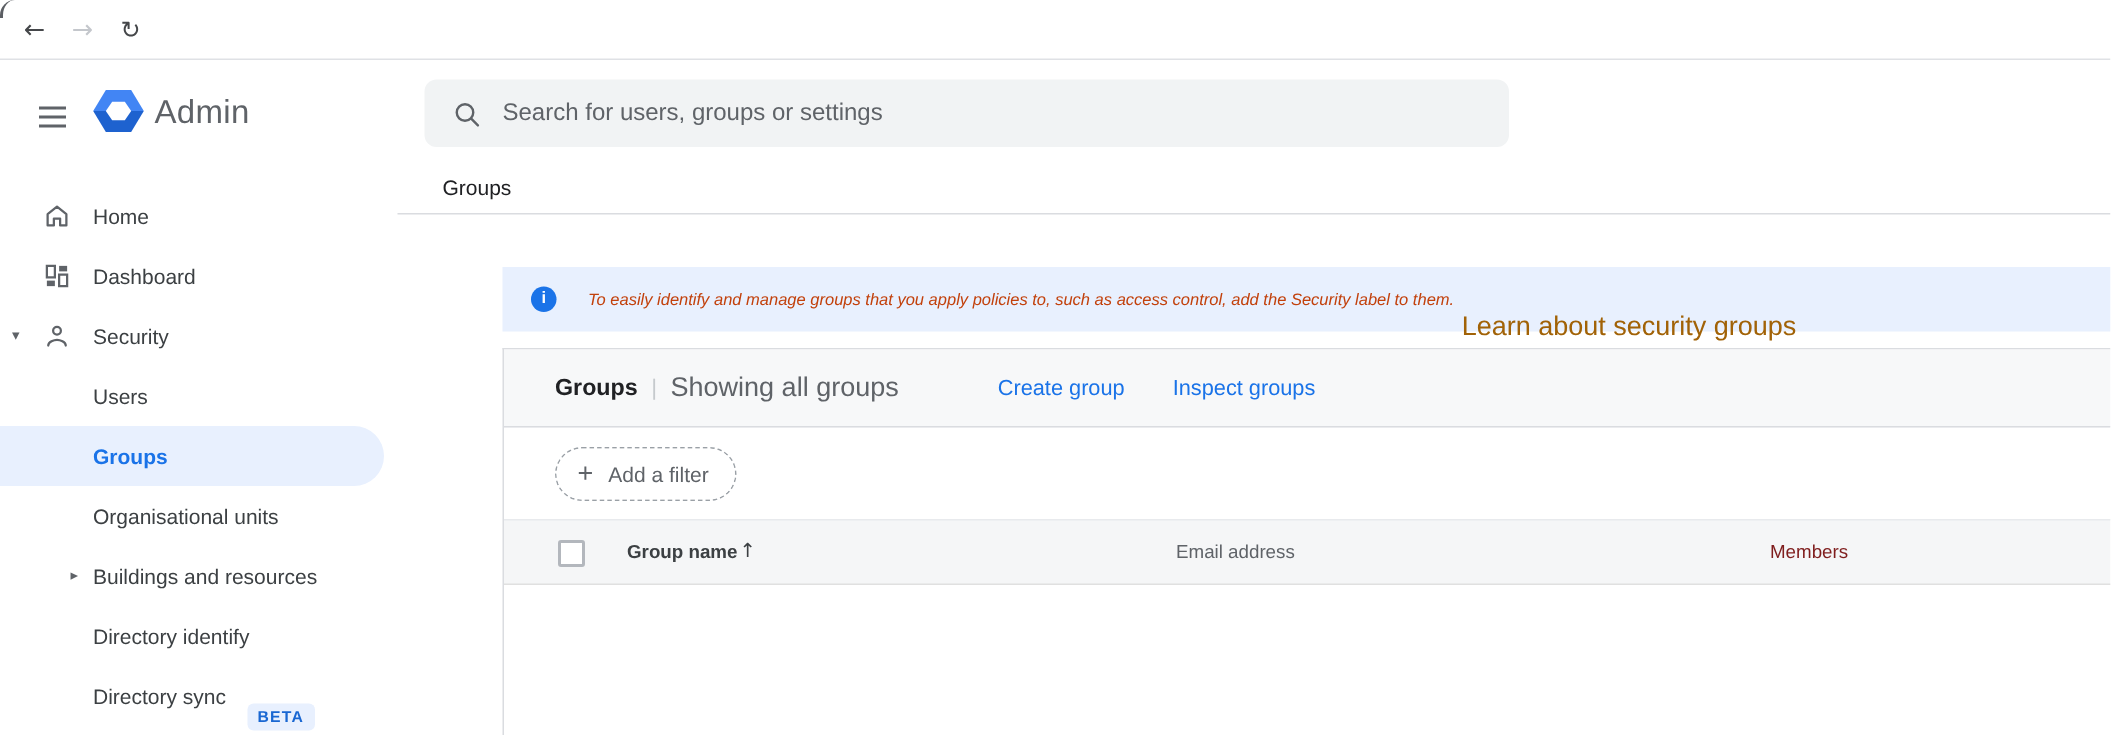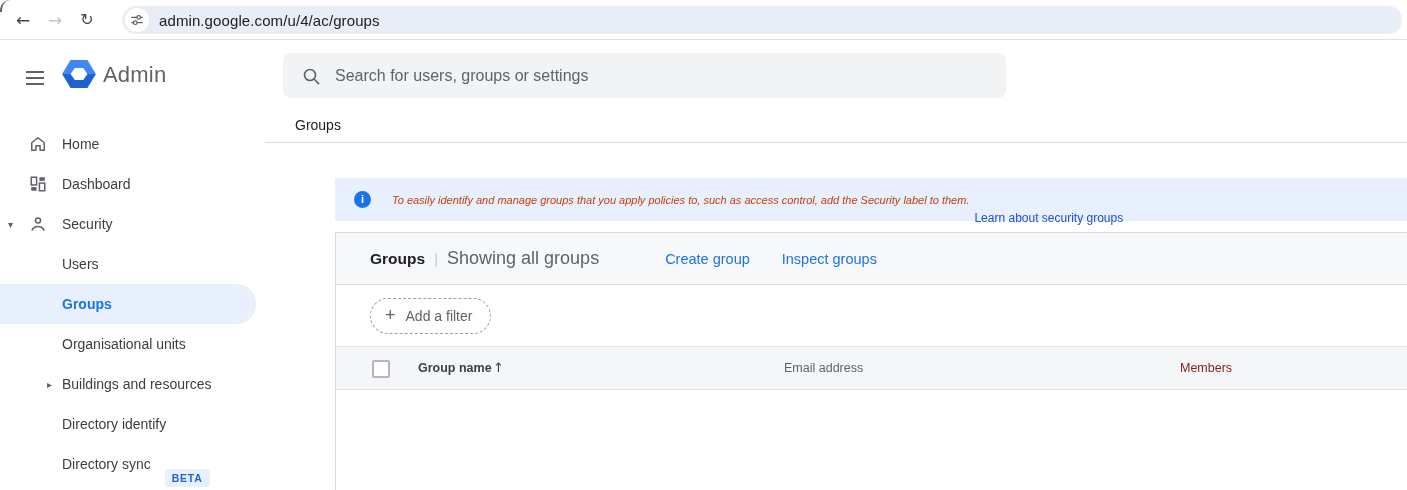--- a/index.html
+++ b/index.html
@@ -92,21 +92,21 @@
   .banner {
     position:absolute; left:335px; right:0; top:137px; height:43px;
     background:#e8f0fe; display:flex; align-items:center;
   }
   .info-icon {
     flex:0 0 auto; width:17px; height:17px; margin-left:19px;
     border-radius:50%; background:#1a73e8; color:#fff;
     font-size:11px; font-weight:bold; line-height:17px; text-align:center;
   }
   .banner-text { margin-left:21px; font-size:11px; color:#c2410c; white-space:nowrap;font-style:italic; }
-  .banner-link { margin-left:5px; font-size:12px; color:#1d4ed8; text-decoration:none; white-space:nowrap; cursor:pointer;margin-top:36px; }
+  .banner-link { margin-left:5px; font-size:18px; color:#a16207; text-decoration:none; white-space:nowrap; cursor:pointer;margin-top:36px; }
 
   
   .panel {
     position:absolute; left:335px; right:0; top:191px; bottom:0;
     border-left:1px solid #dadce0; border-top:1px solid #dadce0;
     display:flex; flex-direction:column; background:#fff;
   }
   .panel-header {
     height:52px; background:#f7f8f9; border-bottom:1px solid #dadce0;
     display:flex; align-items:center; flex:0 0 auto;
@@ -144,31 +144,20 @@
   .table-body { flex:1; background:#fff; }
 </style>
 </head>
 <body>
 
 <div class="browser-bar">
   <div class="win-corner"></div>
   <button class="nav-btn back">←</button>
   <button class="nav-btn forward">→</button>
   <button class="nav-btn reload">↻</button>
-  <div class="url-pill">
-    <span class="site-chip">
-      <svg width="14" height="14" viewBox="0 0 16 16" fill="none" stroke="#5f6368" stroke-width="1.5" stroke-linecap="round">
-        <line x1="2" y1="5" x2="14" y2="5"></line>
-          <circle cx="10" cy="5" r="2.1" fill="#fff"></circle>
-        <line x1="2" y1="11" x2="14" y2="11"></line>
-          <circle cx="6" cy="11" r="2.1" fill="#fff"></circle>
-      </svg>
-    </span>
-    <span class="url-text">admin.google.com/u/4/ac/groups</span>
-  </div>
 </div>
 
 <div class="page">
 
   <button class="hamburger">
     <span></span>
       <span></span>
       <span></span>
   </button>
   <svg class="logo-mark" viewBox="0 0 36 32">

